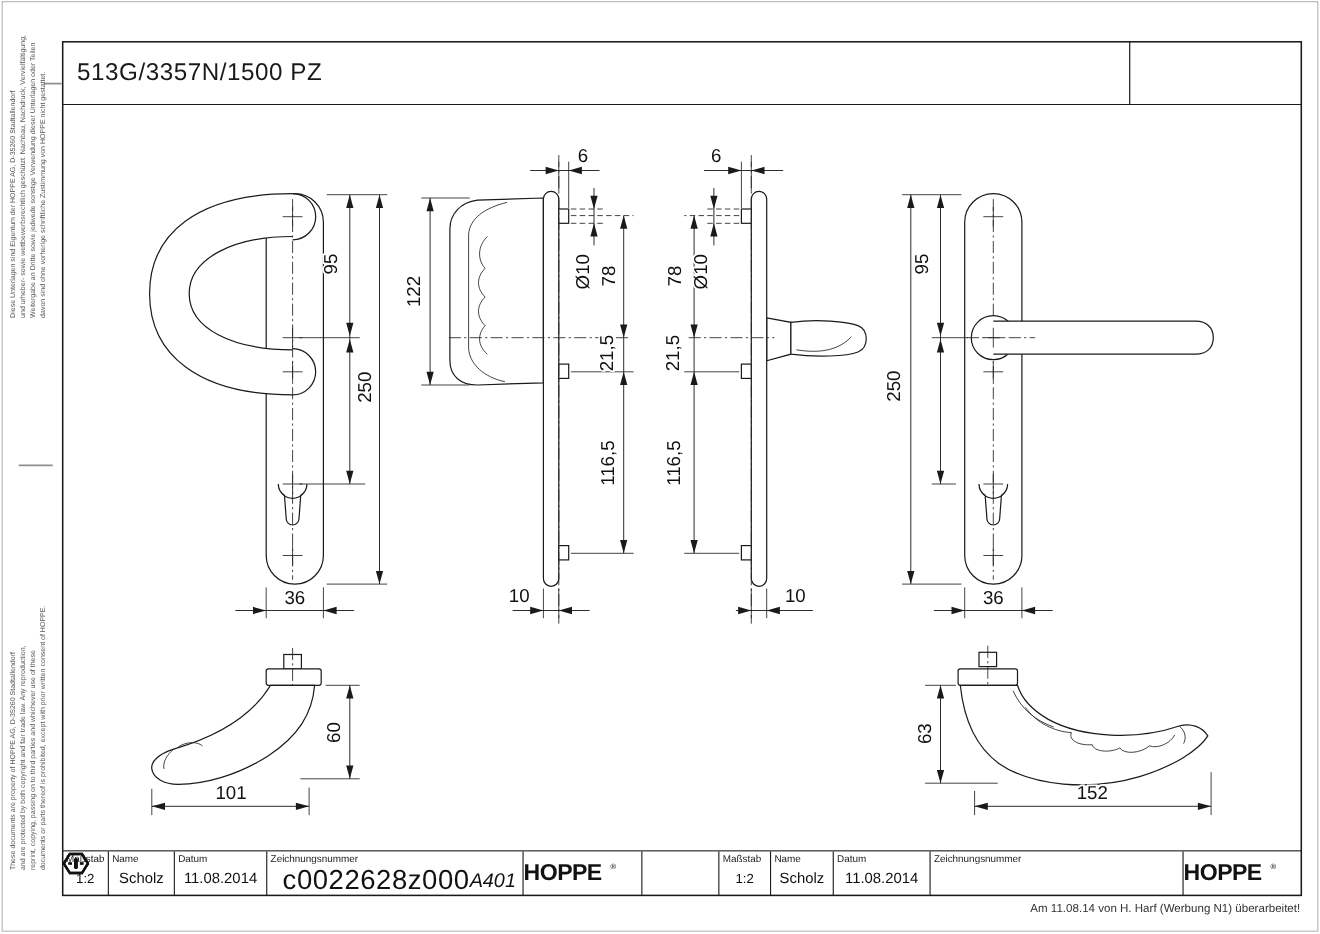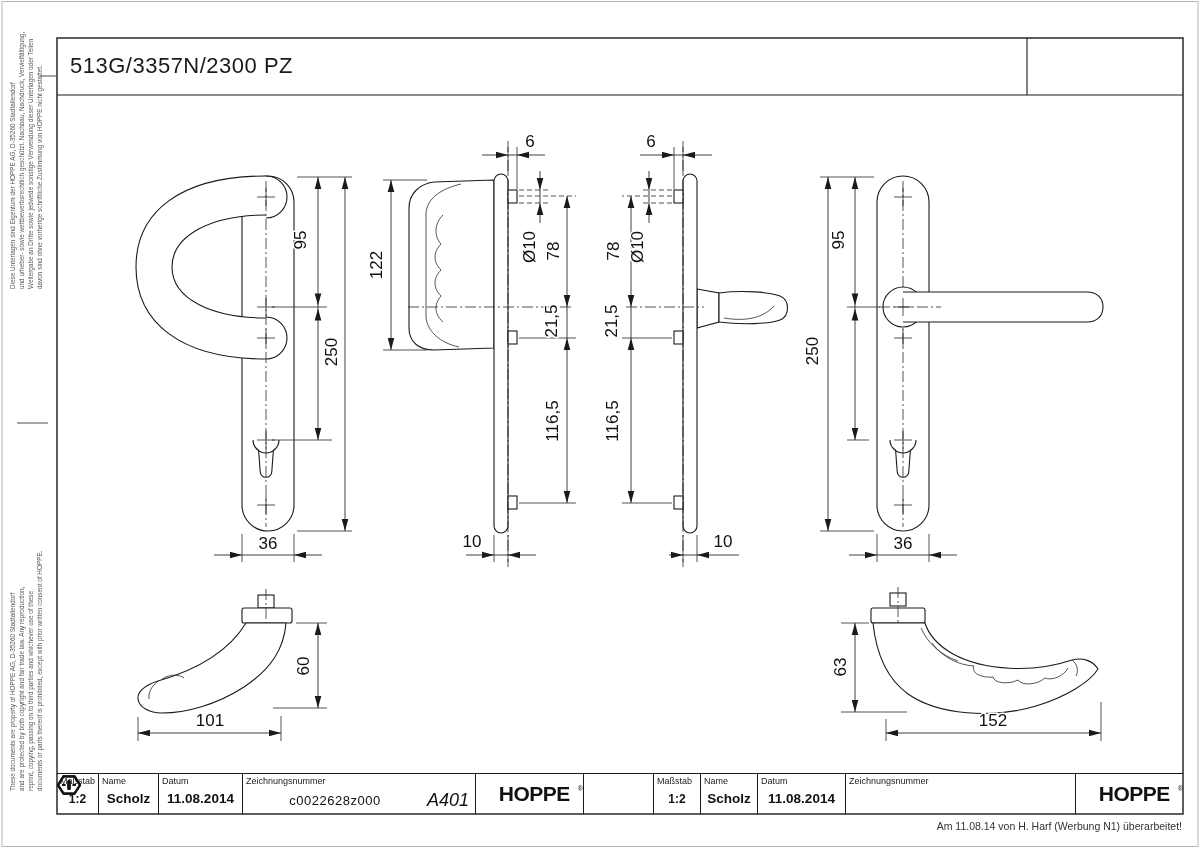--- a/index.html
+++ b/index.html
@@ -26,26 +26,26 @@
   .legal{position:absolute;transform:rotate(-90deg);transform-origin:0 0;
          font-size:6.4px;line-height:9px;color:#555;white-space:nowrap;}
   .legal-de{left:8px;top:289px;width:254px;}
   .legal-en{left:8px;top:791px;width:240px;}
   
   .tblock{position:absolute;left:57px;top:773px;width:1126px;height:41px;display:flex;
           border-top:1.2px solid #1a1a1a;box-sizing:border-box;}
   .cell{box-sizing:border-box;border-left:1px solid #1a1a1a;display:flex;flex-direction:column;}
   .cell:first-child{border-left:none;}
   .cell-label{font-size:9px;color:#222;padding:2px 0 0 3px;line-height:10px;}
-  .cell-val{flex:1;display:flex;align-items:center;justify-content:center;font-size:13.5px;color:#111;padding-bottom:3px;font-weight:bold;}
+  .cell-val{flex:1;display:flex;align-items:center;justify-content:center;font-size:13.5px;color:#111;padding-bottom:3px;}
   .val-scale{font-size:12px;}
   .num-row{flex:1;display:flex;align-items:center;}
-  .num{flex:1;text-align:center;font-size:13px;letter-spacing:0.5px;}
+  .num{flex:1;text-align:right;font-size:25px;letter-spacing:0.5px;}
   .sheet{font-size:18px;padding-right:6px;font-style:italic;}
-  .logo-cell{flex-direction:row;align-items:center;justify-content:flex-end;gap:8px;}
+  .logo-cell{flex-direction:row;align-items:center;justify-content:flex-start;gap:8px;}
   .hoppe-text{font-size:21px;font-weight:bold;letter-spacing:-0.5px;color:#111;}
   .reg{font-size:7px;vertical-align:top;position:relative;top:-6px;}
   
   .w-scale{width:41px;} .w-name{width:60px;} .w-date{width:84px;}
   .w-numL{width:233px;} .w-logoL{width:108px;} .w-empty{width:70px;}
   .w-scaleR{width:47px;} .w-nameR{width:57px;} .w-dateR{width:88px;}
   .w-numR{width:230px;} .w-logoR{width:108px;}
   .note{position:absolute;right:18px;top:820px;font-size:10.5px;color:#333;}
 </style>
 </head>
@@ -307,21 +307,21 @@
       <use href="#arr" transform="translate(855,623)"></use>
       <use href="#arr" transform="translate(855,712) rotate(180)"></use>
       <use href="#arr" transform="translate(886,733) rotate(-90)"></use>
       <use href="#arr" transform="translate(1101,733) rotate(90)"></use>
     </g>
     <text class="dl" transform="rotate(-90 846 667)" x="846" y="667">63</text>
     <text class="dl" x="993" y="726">152</text>
   </g>
 </svg>
 
-<div class="title">513G/3357N/2300 PZ</div>
+<div class="title">513G/3357N/1500 PZ</div>
 
 <div class="legal legal-de">
   <div>Diese Unterlagen sind Eigentum der HOPPE AG, D-35260 Stadtallendorf</div>
   <div>und urheber- sowie wettbewerbsrechtlich geschützt. Nachbau, Nachdruck, Vervielfältigung,</div>
   <div>Weitergabe an Dritte sowie jedwede sonstige Verwendung dieser Unterlagen oder Teilen</div>
   <div>davon sind ohne vorherige schriftliche Zustimmung von HOPPE nicht gestattet.</div>
 </div>
 <div class="legal legal-en">
   <div>These documents are property of HOPPE AG, D-35260 Stadtallendorf</div>
   <div>and are protected by both copyright and fair trade law. Any reproduction,</div>

